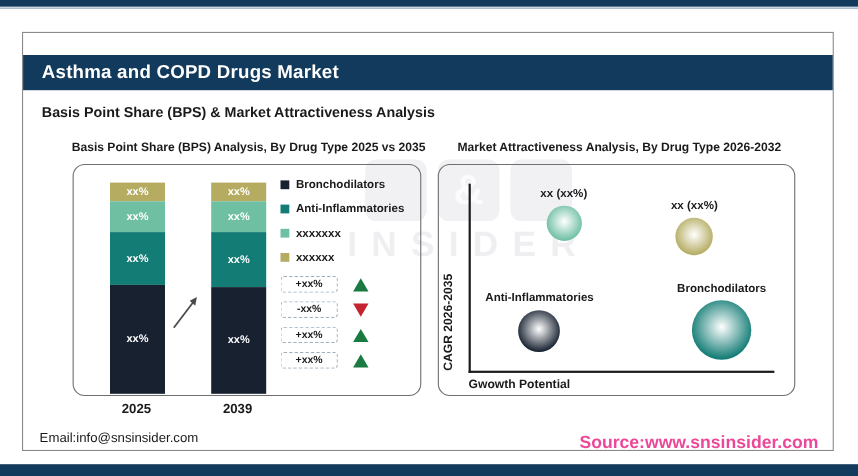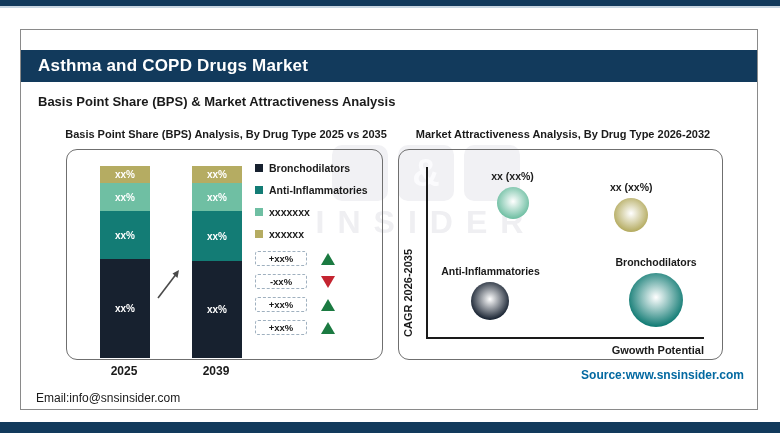--- a/index.html
+++ b/index.html
@@ -47,27 +47,27 @@
   .indicators { position:absolute; left:188px; top:101px; display:flex; flex-direction:column; gap:8px; }
   .ind-row { display:flex; align-items:center; gap:14px; height:15px; }
   .ind-box { width:52px; height:15px; border:1.5px dashed #9fb0bf; border-radius:3px; display:flex; align-items:center; justify-content:center; font-size:9.5px; font-weight:bold; color:#1a1a1a; background:transparent; }
   .tri-up { width:0; height:0; border-left:7px solid transparent; border-right:7px solid transparent; border-bottom:12px solid #1b7a41; }
   .tri-down { width:0; height:0; border-left:7px solid transparent; border-right:7px solid transparent; border-top:12px solid #c42430; }
 
   
   .y-axis { position:absolute; left:27px; top:17px; width:2px; height:172px; background:#1a1a1a; }
   .x-axis { position:absolute; left:27px; top:187px; width:278px; height:2px; background:#1a1a1a; }
   .y-label { position:absolute; left:3px; top:17px; height:170px; display:flex; align-items:center; writing-mode:vertical-rl; transform:rotate(180deg); font-size:11px; font-weight:bold; color:#1a1a1a; }
-  .x-label { position:absolute; left:27px; top:194px; width:278px; text-align:right; font-size:11px; font-weight:bold; color:#1a1a1a; }
+  .x-label { position:absolute; left:27px; top:194px; width:278px; text-align:left; font-size:11px; font-weight:bold; color:#1a1a1a; }
   .plot { position:absolute; left:28px; top:17px; width:276px; height:170px; }
   .bubble { position:absolute; border-radius:50%; }
   .bubble-label { position:absolute; width:140px; text-align:center; font-size:10.5px; font-weight:bold; color:#1a1a1a; }
 
   .footer-email { position:absolute; left:15px; top:361px; font-size:12px; font-weight:normal; color:#1a1a1a; }
-  .footer-source { position:absolute; right:13px; top:338px; font-size:12px; font-weight:bold; color:#0369a1; }
+  .footer-source { position:absolute; right:13px; top:364px; font-size:16px; font-weight:bold; color:#ec4899; }
 </style>
 </head>
 <body>
 
 <div class="canvas">
   <div class="topbar band" style="background: rgb(18, 58, 92);"></div>
 
   <div class="frame">
 
     <div class="watermark">

